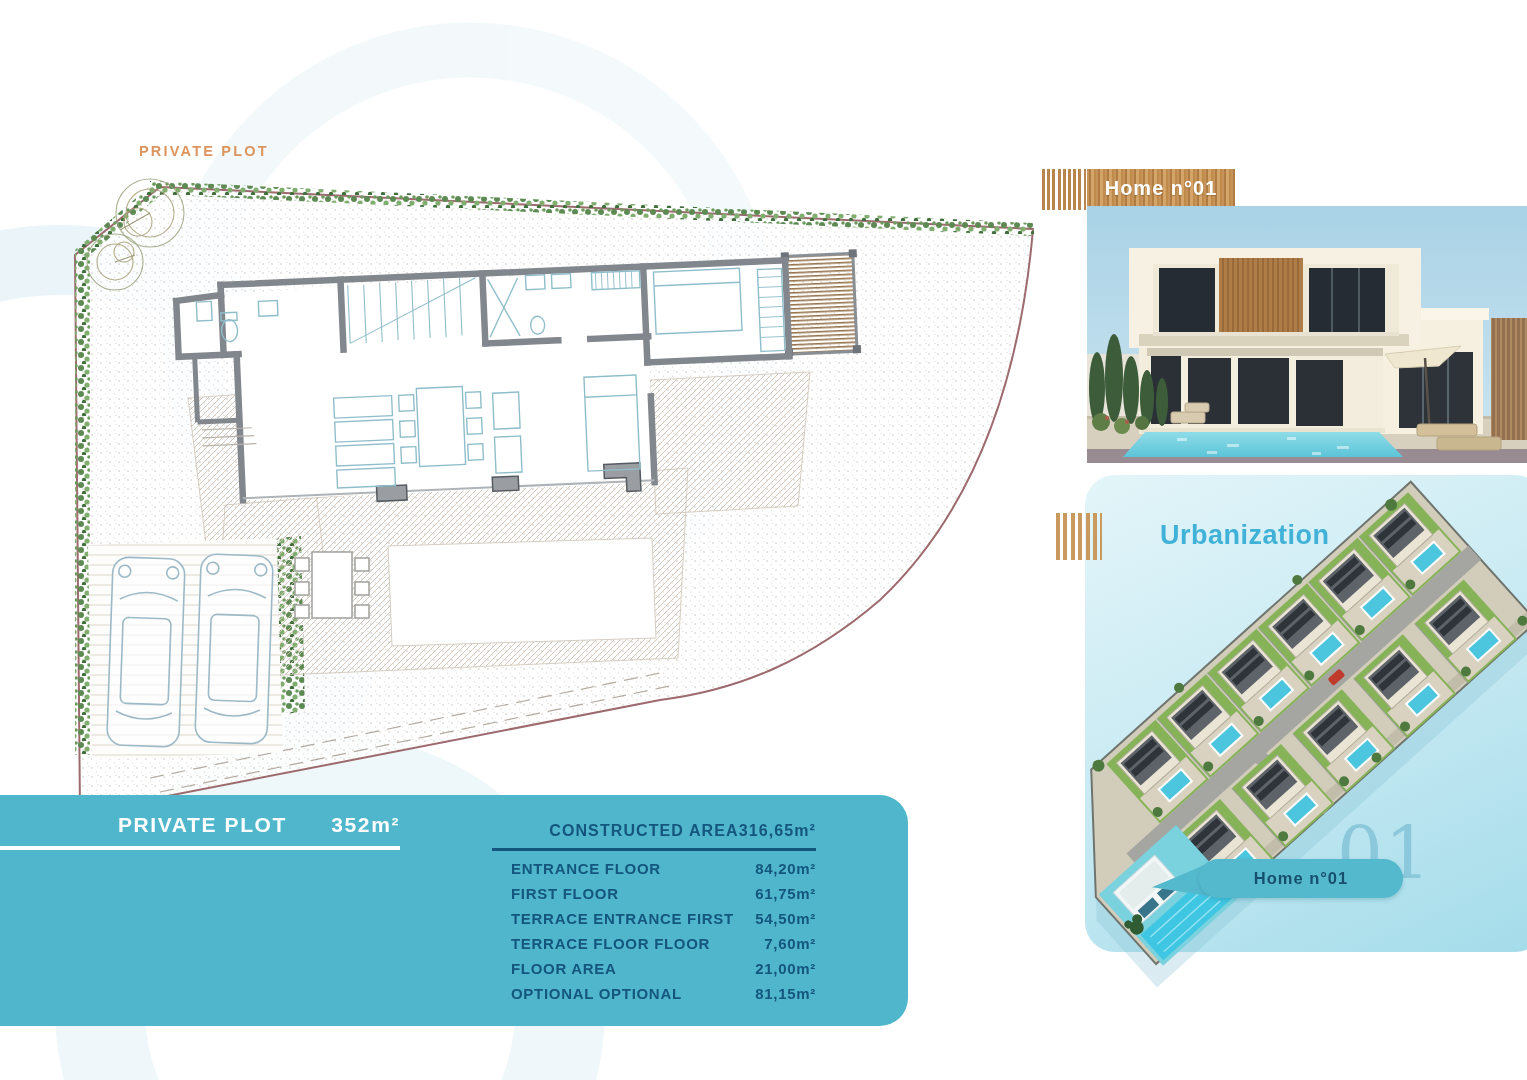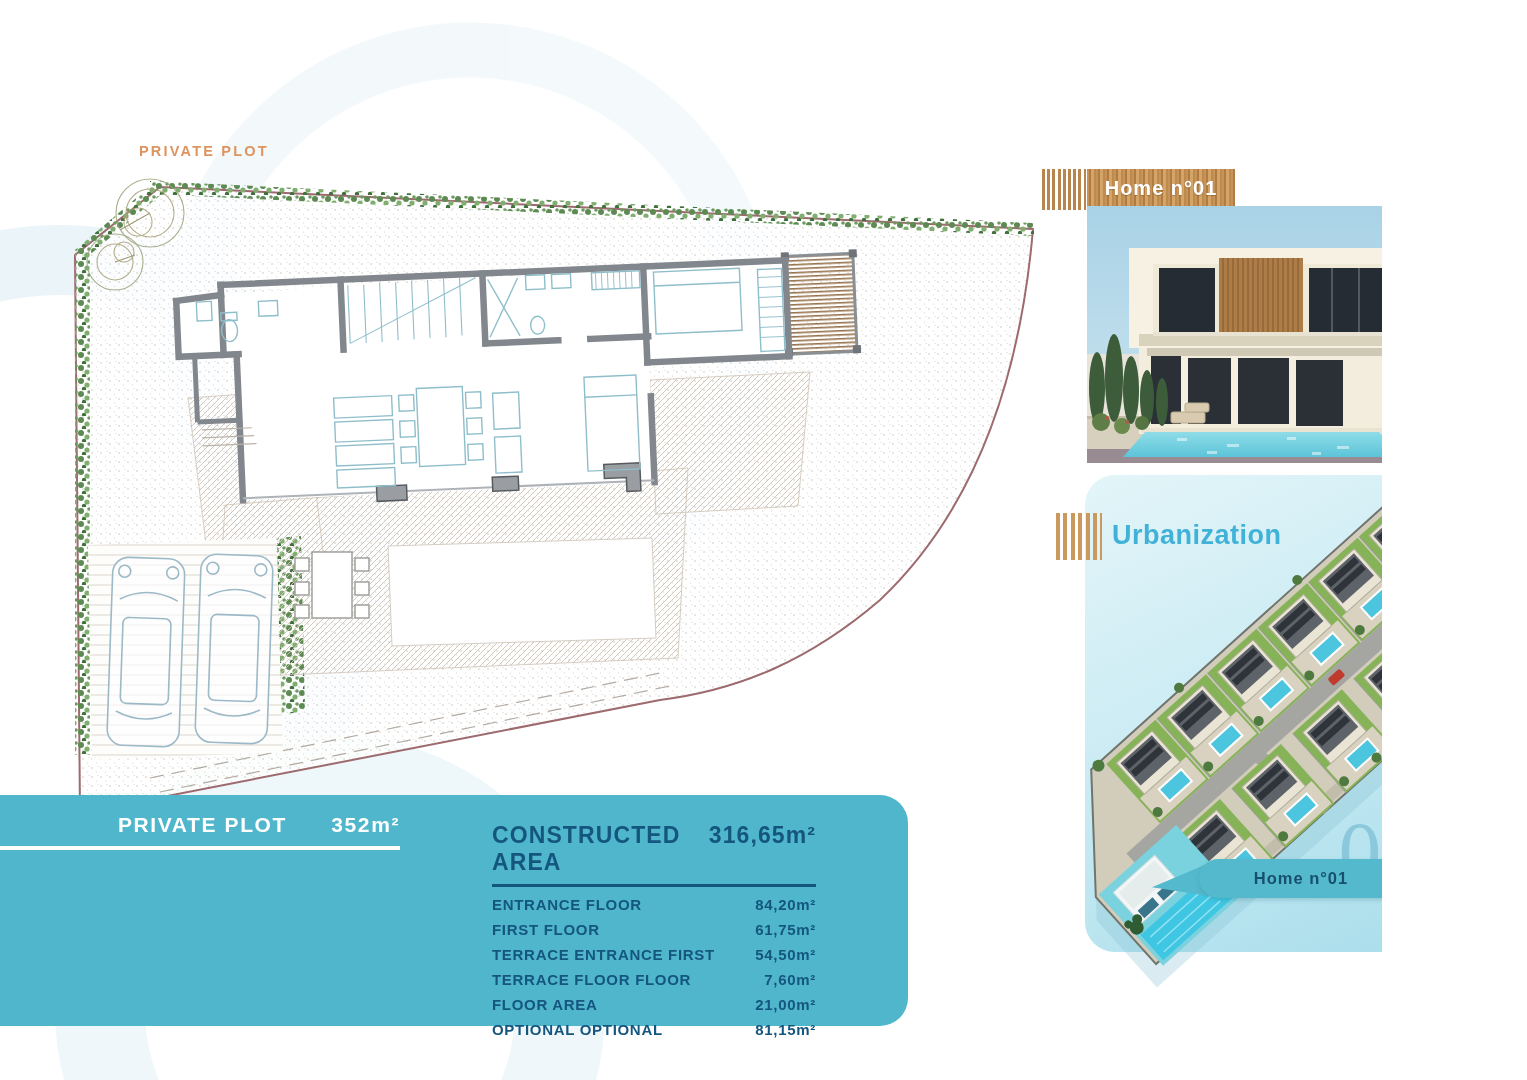--- a/index.html
+++ b/index.html
@@ -1,52 +1,52 @@
 <!DOCTYPE html>
 <html><head>
 <meta charset="utf-8">
 <style>
   html,body{margin:0;padding:0;background:#ffffff;}
-  #page{position:relative;width:1382px;height:1080px;background:#ffffff;overflow:hidden;
+  #page{position:relative;width:1527px;height:1080px;background:#ffffff;overflow:hidden;
         font-family:"Liberation Sans",sans-serif;}
   .abs{position:absolute;}
   
   #plot-label{left:139px;top:143px;font-size:14.5px;font-weight:bold;letter-spacing:2.2px;color:#dd9560;}
   
   .wood-icon{background:repeating-linear-gradient(90deg,#b9854e 0 3px,rgba(0,0,0,0) 3px 5.2px);}
   #home-icon{left:1042px;top:169px;width:44px;height:41px;}
   #urb-icon{left:1056px;top:513px;width:46px;height:47px;
             background:repeating-linear-gradient(90deg,#c9995e 0 4px,rgba(0,0,0,0) 4px 7.4px);}
   #home-ribbon{left:1087px;top:169px;width:148px;height:39px;
     background:repeating-linear-gradient(90deg,#c6935a 0 2px,#b07c41 2px 4px,#d3a56a 4px 7px,#c08a4b 7px 9px);
     display:flex;align-items:center;justify-content:center;}
   #home-ribbon span{color:#fff;font-size:20px;font-weight:bold;letter-spacing:1px;text-shadow:0 1px 1px rgba(90,60,20,.35);}
   
   #photo{left:1087px;top:206px;width:440px;height:257px;overflow:hidden;}
   
   #urb-panel{left:1085px;top:475px;width:460px;height:477px;border-radius:30px;
     background:linear-gradient(155deg,#e3f5f9 0%,#cdecf4 40%,#a4dcea 100%);}
-  #urb-title{left:1112px;top:520px;font-size:27px;font-weight:bold;letter-spacing:.5px;color:#41b2d7;}
+  #urb-title{left:1160px;top:520px;font-size:27px;font-weight:bold;letter-spacing:.5px;color:#41b2d7;}
   #urb-watermark{left:1337px;top:812px;font-family:"DejaVu Serif",serif;font-size:72px;color:#85c4d9;opacity:.85;letter-spacing:2px;}
   #home-pill{left:1199px;top:859px;width:204px;height:39px;border-radius:20px;background:#55b9cd;
     display:flex;align-items:center;justify-content:center;box-shadow:0 2px 4px rgba(40,110,130,.25);}
   #home-pill span{color:#174f6e;font-size:16.5px;font-weight:bold;letter-spacing:1px;}
   #pill-tail{left:1152px;top:862px;width:70px;height:36px;background:#55b9cd;
     clip-path:polygon(0% 70%,85% 0%,100% 100%);}
   
   #data-panel{left:0;top:795px;width:908px;height:231px;background:#4fb6cc;border-radius:0 28px 28px 0;}
   #white-rule{left:0;top:846px;width:400px;height:4px;background:#ffffff;}
   #plot-table{left:118px;top:813px;width:282px;color:#ffffff;}
   #plot-table .hdr{display:flex;justify-content:space-between;font-size:21px;font-weight:bold;letter-spacing:1.6px;}
   #plot-table .rows{margin-top:24px;display:flex;flex-direction:column;gap:11px;}
   #plot-table .row{display:flex;justify-content:space-between;font-size:16px;font-weight:bold;letter-spacing:1.4px;}
   #con-table{left:492px;top:822px;width:324px;color:#14567e;}
-  #con-table .hdr{display:flex;justify-content:flex-end;font-size:23px;font-weight:bold;letter-spacing:1.1px;}
+  #con-table .hdr{display:flex;justify-content:flex-end;font-size:16px;font-weight:bold;letter-spacing:1.1px;}
   #navy-rule{margin-top:8px;width:100%;height:2.5px;background:#14567e;}
-  #con-table .rows{margin-top:9px;display:flex;flex-direction:column;gap:8px;}
+  #con-table .rows{margin-top:9px;display:flex;flex-direction:column;gap:8px;margin-left:19px;}
   #con-table .row{display:flex;justify-content:space-between;font-size:15px;font-weight:bold;letter-spacing:.7px;}
 </style>
 </head>
 <body>
 
 <div id="page">
 
   <svg class="abs" style="left:0;top:0" width="1527" height="1080" viewBox="0 0 1527 1080">
     <defs>
       <pattern id="stipple" width="9" height="9" patternUnits="userSpaceOnUse">

